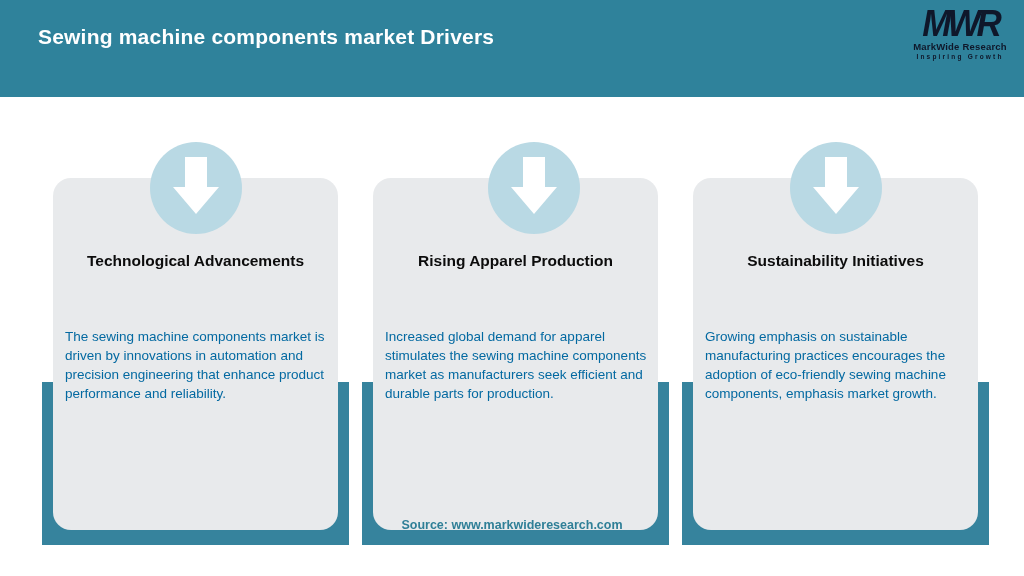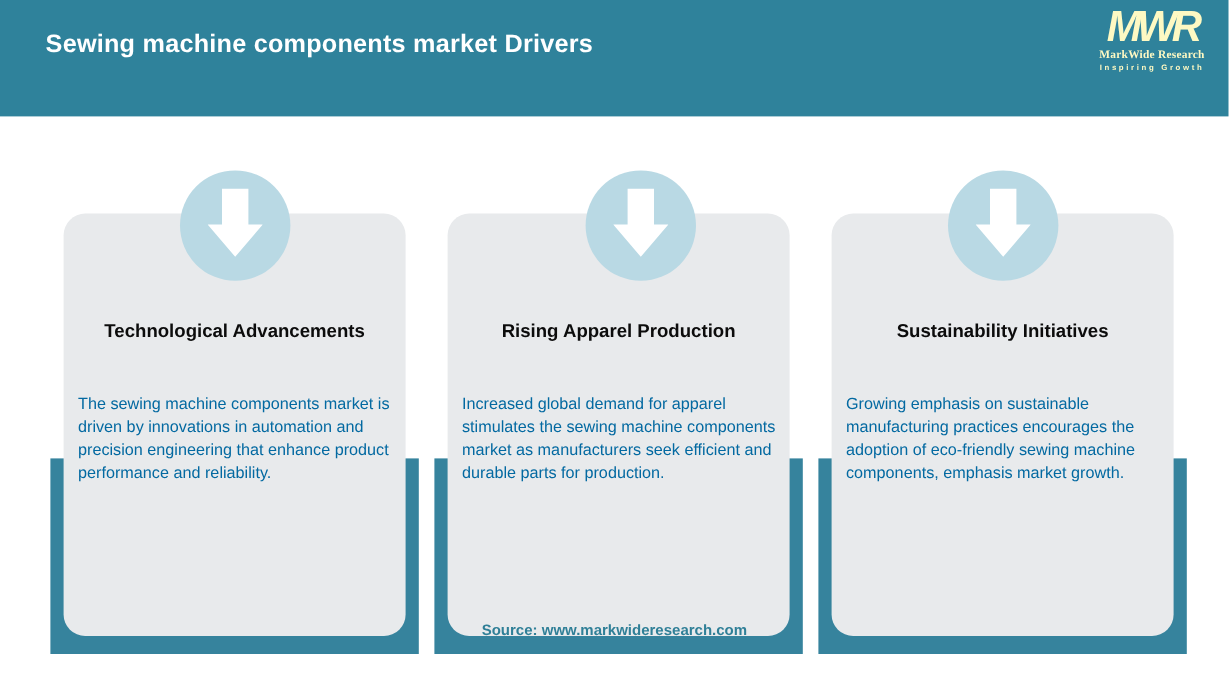--- a/index.html
+++ b/index.html
@@ -11,48 +11,48 @@
   .header {
     position:absolute; left:0; top:0; width:1024px; height:97px;
     background:#2f829b;
   }
   .header-title {
     position:absolute; left:38px; top:25px;
     font-size:21px; font-weight:bold; color:#ffffff; letter-spacing:0.2px;
   }
   .logo {
     position:absolute; right:12px; top:5px; width:104px;
-    text-align:center; color:#fef9c3; line-height:1;
+    text-align:center; color:#0f172a; line-height:1;
   }
   .logo-mark {
     font-size:35px; font-weight:800; font-style:italic;
     letter-spacing:-4px; transform:scaleY(1.04); margin-bottom:2px;
   }
-  .logo-name { font-size:9.5px; font-weight:bold; letter-spacing:0.2px; margin-bottom:2px;font-family:Liberation Serif, serif; }
+  .logo-name { font-size:9.5px; font-weight:bold; letter-spacing:0.2px; margin-bottom:2px; }
   .logo-tagline { font-size:6.5px; font-weight:bold; letter-spacing:2.2px; }
 
   
   .card-group { position:absolute; top:178px; width:285px; height:352px; }
   .cg-0 { left:53px; } .cg-1 { left:373px;padding-left:36px; } .cg-2 { left:693px; }
   .card-shadow {
     position:absolute; left:-11px; top:204px; width:307px; height:163px;
     background:#36839d;
   }
   .card {
     position:absolute; left:0; top:0; width:285px; height:352px;
     background:#e8eaec; border-radius:18px;
   }
   .circle {
     position:absolute; left:50%; top:-36px; transform:translateX(-50%);
     width:92px; height:92px; border-radius:50%; background:#b9d9e4;
     display:flex; align-items:center; justify-content:center; z-index:2;
   }
   .circle svg { display:block; margin-top:-4px; }
   .card-title {
-    position:absolute; top:90px; left:0; width:285px; text-align:center;
+    position:absolute; top:74px; left:0; width:285px; text-align:center;
     font-size:15.5px; font-weight:bold; color:#0c0c0c;
   }
   .card-body {
     position:absolute; top:149px; left:12px; width:262px;
     font-size:13.5px; line-height:19px; color:#0369a1;
   }
 
   
   .source {
     position:absolute; left:0; top:518px; width:1024px; text-align:center;

